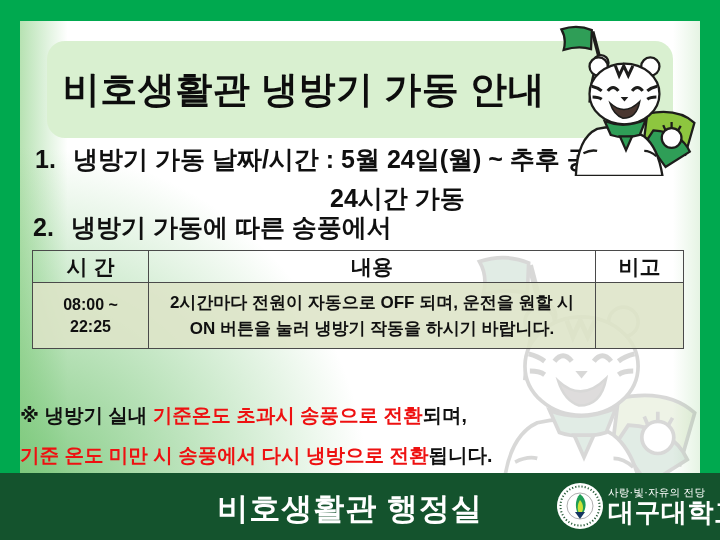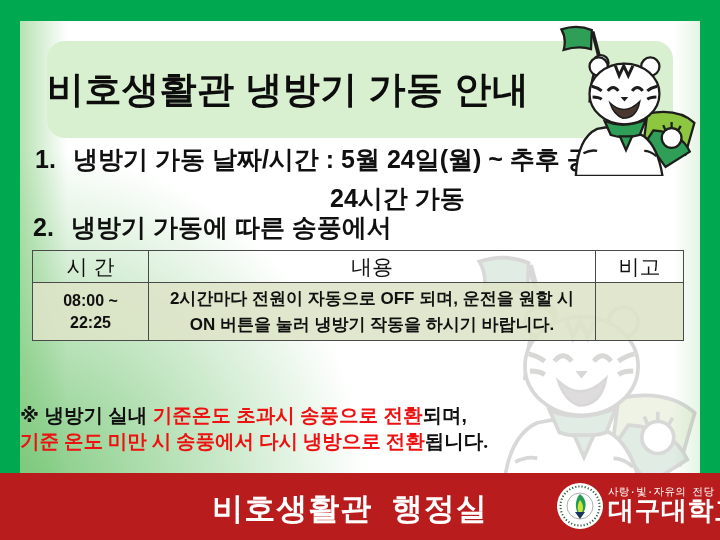--- a/index.html
+++ b/index.html
@@ -14,50 +14,50 @@
     background:
       radial-gradient(circle at 0% 105%, rgba(118,198,118,.95) 0%, rgba(255,255,255,0) 42%),
       linear-gradient(90deg, rgba(170,221,165,.85) 0%, rgba(255,255,255,0) 7%),
       linear-gradient(270deg, rgba(198,231,194,.45) 0%, rgba(255,255,255,0) 4%),
       #ffffff;
   }
   
   .banner{
     position:absolute;left:27px;top:20px;width:626px;height:97px;
     background:#d9f0d0;border-radius:18px;z-index:2;
-    display:flex;align-items:center;justify-content:flex-start;
+    display:flex;align-items:center;justify-content:flex-end;
     padding-right:128px;box-sizing:border-box;
   }
   .banner-title{font-size:37px;font-weight:800;letter-spacing:.5px;white-space:nowrap;color:#0d0d0d;}
   
   .mascot{position:absolute;left:545px;top:24px;width:162px;height:152px;z-index:3;}
   
   .watermark{position:absolute;left:408px;top:232px;width:312px;height:246px;opacity:.17;z-index:1;filter:grayscale(.45);}
   
   .item{position:absolute;z-index:2;display:flex;font-weight:800;font-size:25px;line-height:1.15;white-space:nowrap;}
   .item .num{width:38px;flex:none;}
   .item1{left:15px;top:124px;}
   .item1b{position:absolute;left:310px;top:161px;z-index:2;font-weight:800;font-size:25px;white-space:nowrap;text-align:center;}
   .item2{left:13px;top:192px;}
   
   .table-wrap{position:absolute;left:12px;top:229px;width:651px;z-index:2;}
   table{width:100%;border-collapse:collapse;table-layout:fixed;}
   th,td{border:1.5px solid #4a4a4a;padding:0;vertical-align:middle;text-align:center;}
-  thead th{height:31px;font-size:21px;font-weight:400;background:transparent;}
-  .row-a{height:58px;background:rgba(221,228,199,.88);}
+  thead th{height:31px;font-size:21px;font-weight:700;background:transparent;}
+  .row-a{height:66px;background:rgba(221,228,199,.88);}
   .row-b{height:60px;background:linear-gradient(90deg, rgba(197,228,190,.85) 0%, rgba(255,255,255,0) 34%);}
   td.time{font-size:16px;font-weight:800;line-height:1.35;}
   td.cont{font-size:17px;font-weight:800;line-height:1.5;}
   
   .note-line{position:absolute;left:0;width:680px;text-align:left;z-index:2;font-size:19.5px;font-weight:800;white-space:nowrap;}
   .note1{top:381px;}
-  .note2{top:407px;font-family:Liberation Serif, serif;}
+  .note2{top:421px;}
   .red{color:#ee1111;}
   
-  .footer-band{position:absolute;left:0;top:473px;width:720px;height:67px;background:#b91c1c;z-index:4;font-family:Liberation Mono, monospace;}
+  .footer-band{position:absolute;left:0;top:473px;width:720px;height:67px;background:#14532d;z-index:4;}
   .footer-office{position:absolute;left:120px;top:15px;width:460px;text-align:center;
     color:#ffffff;font-size:31px;font-weight:800;letter-spacing:1px;white-space:nowrap;}
   .logo{position:absolute;left:556px;top:9px;display:flex;align-items:center;}
   .logo-text{margin-left:4px;color:#ffffff;line-height:1;}
   .slogan{font-size:10.5px;letter-spacing:.3px;}
   .univ{font-size:26px;font-weight:800;letter-spacing:.5px;margin-top:2px;white-space:nowrap;}
   .hidden-defs{position:absolute;width:0;height:0;overflow:hidden;}
 </style>
 </head>
 <body>

